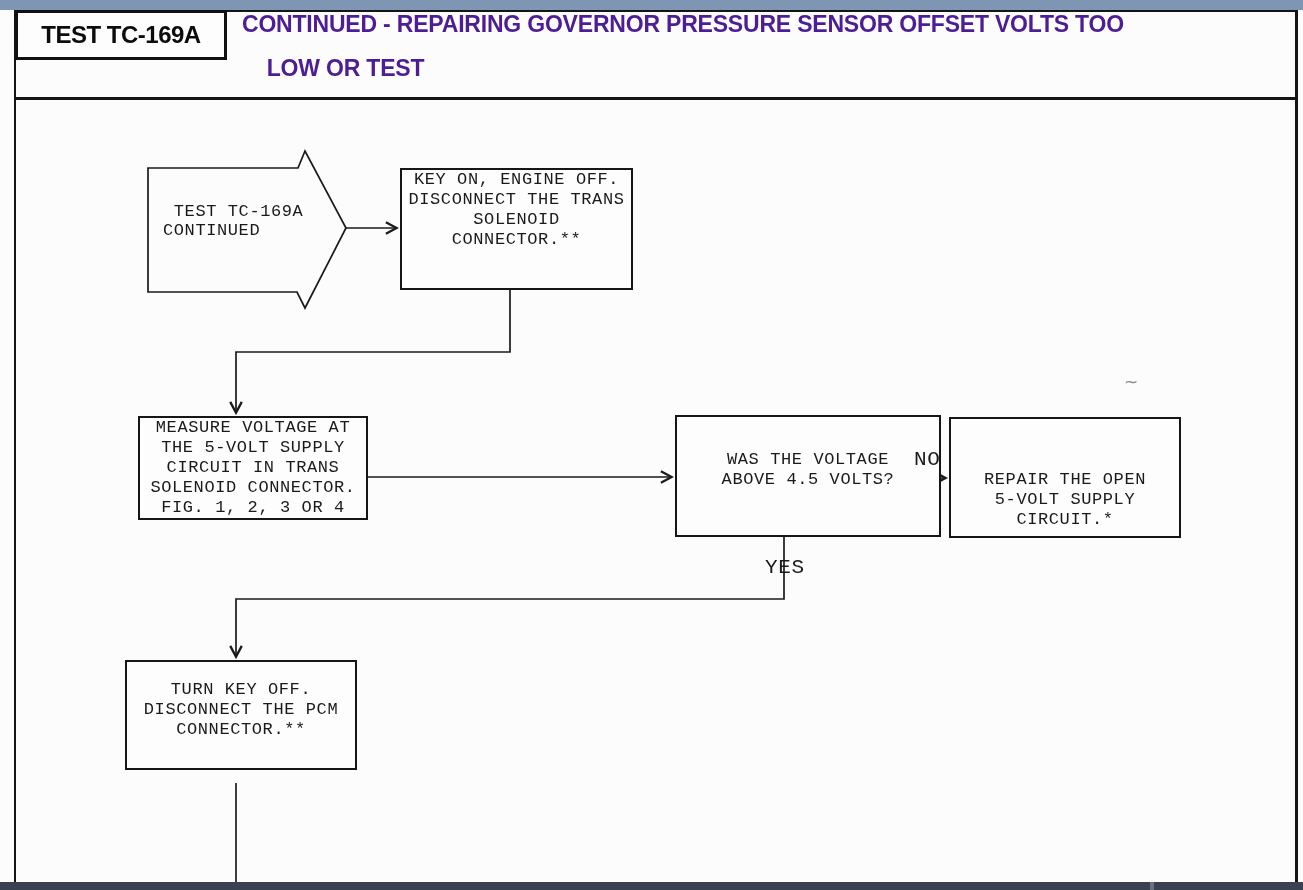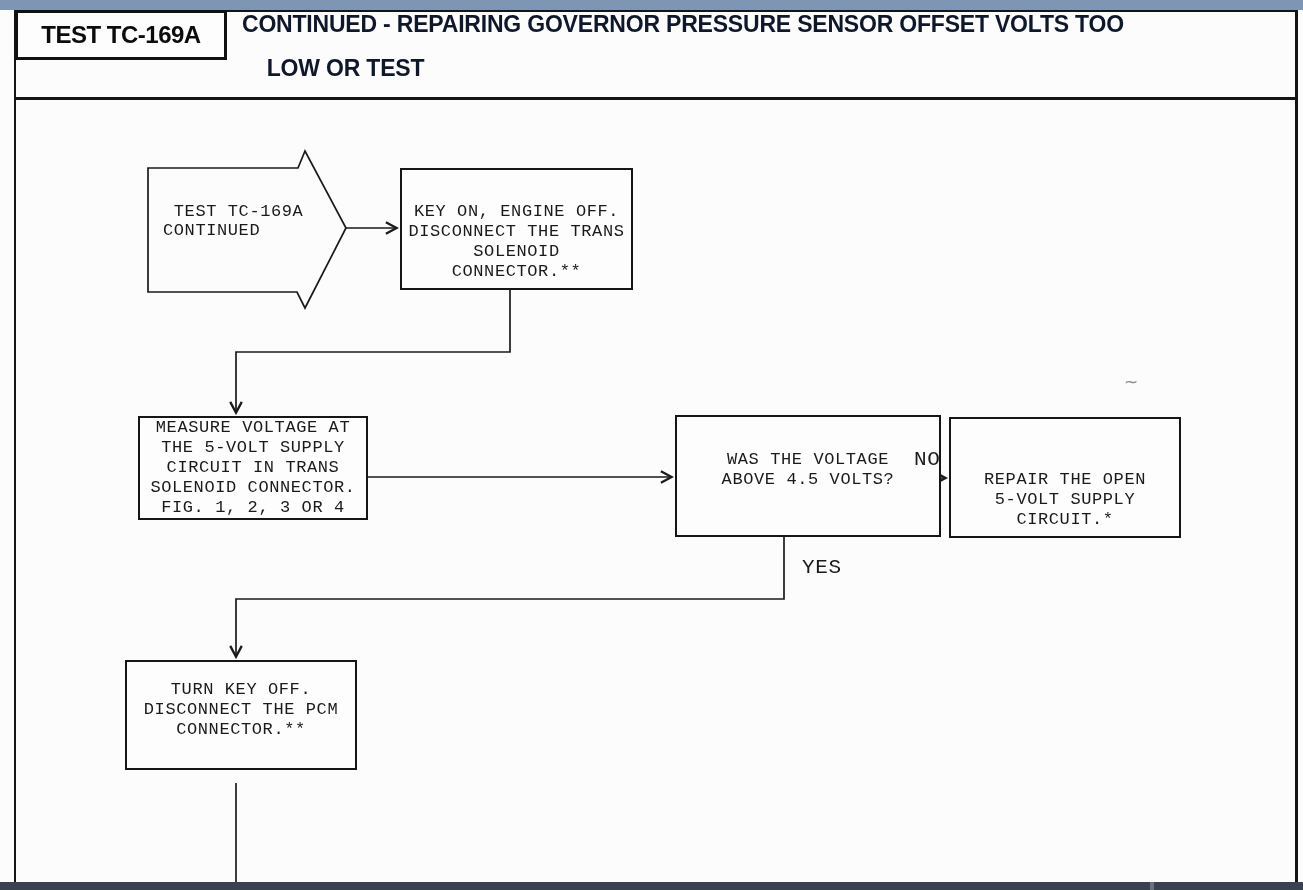--- a/index.html
+++ b/index.html
@@ -19,50 +19,50 @@
   #header-rule{left:14px;top:97px;width:1284px;height:3px;}
   
   #test-box{
     position:absolute;left:15px;top:10px;width:212px;height:50px;
     border:3px solid #111;box-sizing:border-box;background:#fdfdfd;
     display:flex;align-items:center;justify-content:center;
     font-weight:bold;font-size:24px;letter-spacing:-0.5px;color:#0c0c0c;
   }
   #page-title{
     position:absolute;left:242px;top:13px;width:1020px;
-    font-weight:bold;font-size:23px;line-height:22px;color:#0f172a;
+    font-weight:bold;font-size:23px;line-height:22px;color:#4c1d95;
     white-space:pre;letter-spacing:-0.2px;
   }
   
   #flow-svg{position:absolute;left:0;top:0;width:1303px;height:890px;}
   .node{
     position:absolute;border:2px solid #161616;box-sizing:border-box;
     background:#fdfdfd;color:#1a1a1a;
     font-family:"Liberation Mono","DejaVu Sans Mono",monospace;
     font-size:17px;line-height:20px;letter-spacing:0.6px;
     text-align:center;white-space:pre;
   }
-  #node-key-on   {left:400px;top:168px;width:233px;height:122px;padding-top:32px;}
+  #node-key-on   {left:400px;top:168px;width:233px;height:122px;padding-top:0;}
   #node-measure  {left:138px;top:416px;width:230px;height:104px;}
   #node-was      {left:675px;top:415px;width:266px;height:122px;padding-top:33px;}
   #node-repair   {left:949px;top:417px;width:232px;height:121px;padding-top:51px;}
   #node-turn-key {left:125px;top:660px;width:232px;height:110px;padding-top:18px;}
   #node-continued{
     position:absolute;left:163px;top:202px;color:#1a1a1a;
     font-family:"Liberation Mono","DejaVu Sans Mono",monospace;
     font-size:17px;line-height:19px;letter-spacing:0.6px;
     text-align:left;white-space:pre;
   }
   .branch-label{
     position:absolute;color:#1a1a1a;
     font-family:"Liberation Mono","DejaVu Sans Mono",monospace;
     font-size:21px;letter-spacing:0.6px;white-space:pre;
   }
   #label-no {left:914px;top:448px;}
-  #label-yes{left:802px;top:556px;}
+  #label-yes{left:765px;top:556px;}
   #scan-artifact{
     position:absolute;left:1124px;top:372px;color:#8c8c8c;
     font-size:17px;font-family:"DejaVu Sans",sans-serif;
   }
 </style>
 </head>
 <body>
 
 <div id="screen">
 

